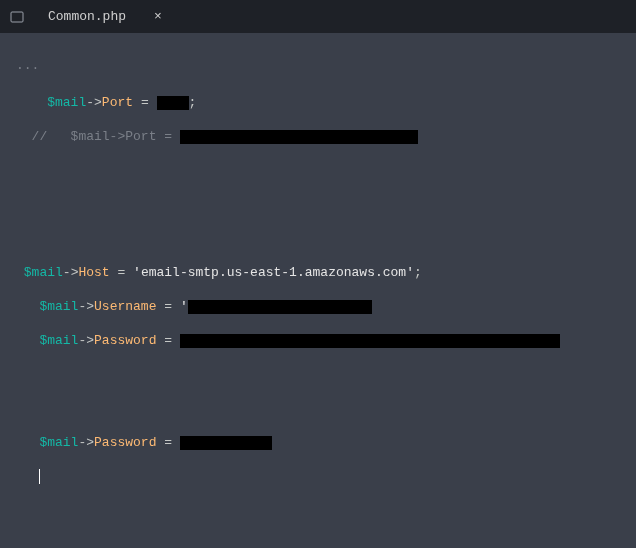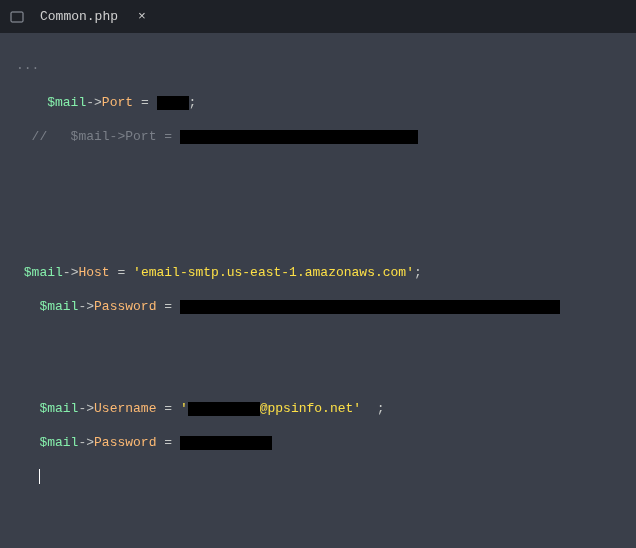--- a/index.html
+++ b/index.html
@@ -13,21 +13,21 @@
     }
     .tab-bar {
       background: #1e2127;
       height: 33px;
       display: flex;
       align-items: center;
     }
     .tab {
       display: flex;
       align-items: center;
-      gap: 16px;
+      gap: 24px;
       padding: 0 10px;
       height: 33px;
       background: #1e2127;
       color: #d0d0d0;
     }
     .tab-icon {
       width: 14px;
       height: 14px;
       display: inline-flex;
       align-items: center;
@@ -38,24 +38,24 @@
       cursor: pointer;
       margin-left: 4px;
     }
     .editor {
       padding: 10px 16px;
       color: #c5c8c6;
       line-height: 17px;
       white-space: pre;
     }
     .line { display: block; min-height: 17px; }
-    .var { color: #86efac; }
+    .var { color: #14b8a6; }
     .arrow { color: #c5c8c6; }
     .op { color: #c5c8c6; }
-    .str { color: #fde047; text-align: right; }
+    .str { color: #e5e5e5; text-align: right; }
     .punc { color: #c5c8c6; }
     .comment { color: #7a7f88; }
     .fn { color: #fdba74; }
     .redact {
       display: inline-block;
       background: #000;
       vertical-align: middle;
       height: 14px;
     }
     .cursor {
@@ -82,24 +82,24 @@
 </div>
 
 <div class="editor">
 <span class="line"><span style="color:#7a7f88">···</span></span>
 <span class="line">    <span class="var">$mail</span><span class="arrow">-&gt;</span><span class="fn">Port</span> <span class="op">=</span> <span class="redact" style="width:32px"></span><span class="punc">;</span></span>
 <span class="line">  <span class="comment">//   $mail-&gt;Port = </span><span class="redact" style="width:238px"></span></span>
 <span class="line"></span>
 <span class="line"></span>
 <span class="line"></span>
 <span class="line"> <span class="var">$mail</span><span class="arrow">-&gt;</span><span class="fn">Host</span> <span class="op">=</span> <span class="str">'email-smtp.us-east-1.amazonaws.com'</span><span class="punc">;</span></span>
+<span class="line">   <span class="var">$mail</span><span class="arrow">-&gt;</span><span class="fn">Username</span> <span class="op">=</span> <span class="str">'</span><span class="redact" style="width:184px"></span></span>
 <span class="line">   <span class="var">$mail</span><span class="arrow">-&gt;</span><span class="fn">Password</span> <span class="op">=</span> <span class="redact" style="width:380px"></span></span>
 <span class="line"></span>
 <span class="line"></span>
-<span class="line">   <span class="var">$mail</span><span class="arrow">-&gt;</span><span class="fn">Username</span> <span class="op">=</span> <span class="str">'</span><span class="redact" style="width:72px"></span><span class="str">@ppsinfo.net'</span>  <span class="punc">;</span></span>
 <span class="line">   <span class="var">$mail</span><span class="arrow">-&gt;</span><span class="fn">Password</span> <span class="op">=</span> <span class="redact" style="width:92px"></span></span>
 <span class="line">   <span class="cursor"></span></span>
 
 
 
 
 
 
 
 

